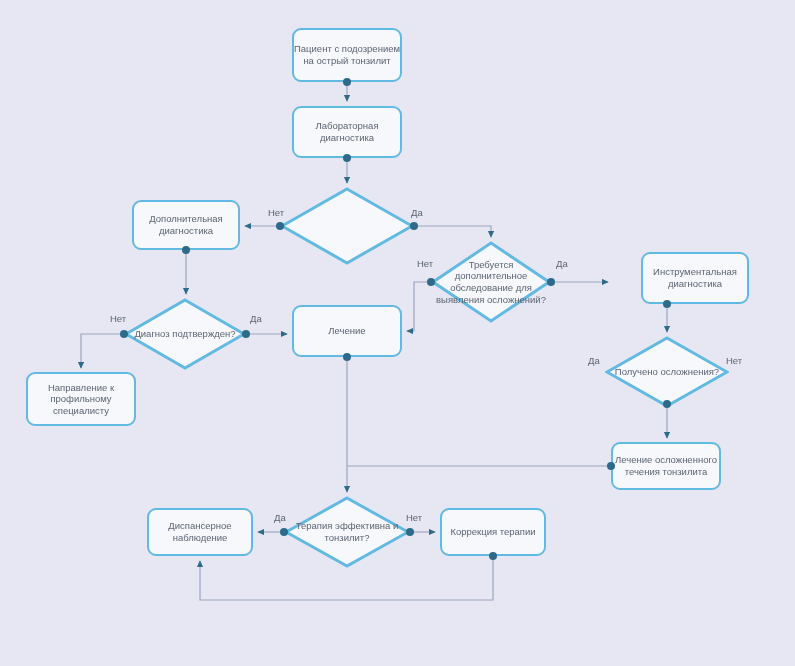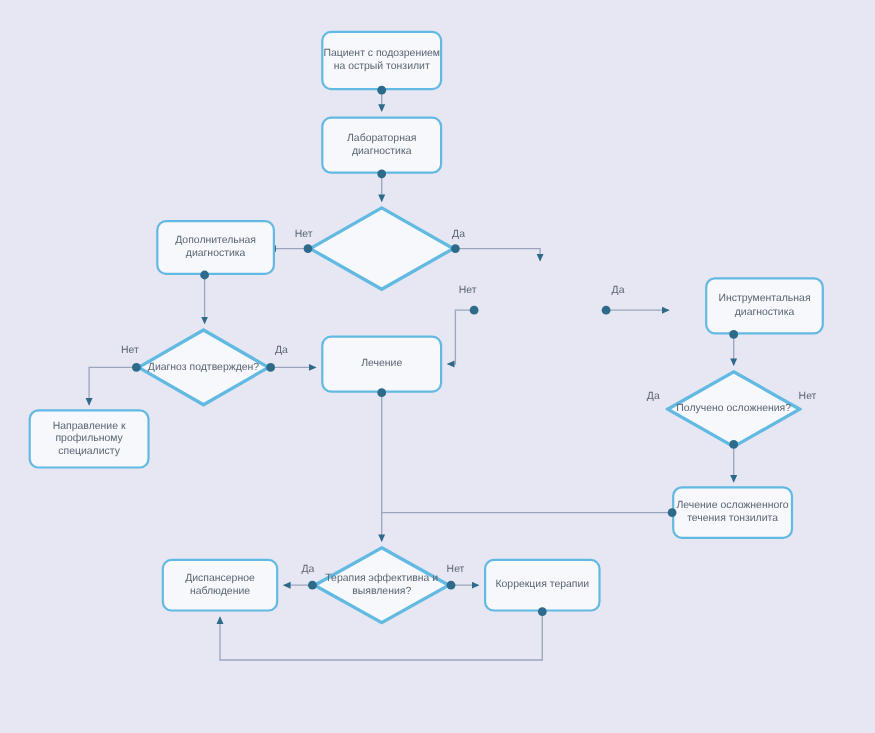--- a/index.html
+++ b/index.html
@@ -115,21 +115,21 @@
   <div class="port" style="left:327px;top:154px;"></div>
 
   <div class="node dec" style="left:264px;top:187px;width:134px;height:78px;">
     <svg class="dshape" viewBox="0 0 134 78" preserveAspectRatio="none">
       <polygon points="67,2 132,39 67,76 2,39" fill="#f7f8fc" stroke="#62b9e2" stroke-width="3"></polygon>
     </svg>
   </div>
   <div class="port" style="left:260px;top:222px;"></div>
   <div class="port" style="left:394px;top:222px;"></div>
 
-  <div class="node proc" style="left:116px;top:200px;width:108px;height:50px;margin-left:10px;">
+  <div class="node proc" style="left:116px;top:200px;width:108px;height:50px;">
     <span>Дополнительная диагностика</span>
   </div>
   <div class="port" style="left:166px;top:246px;"></div>
 
   <div class="node dec" style="left:108px;top:298px;width:122px;height:72px;">
     <svg class="dshape" viewBox="0 0 122 72" preserveAspectRatio="none">
       <polygon points="61,2 120,36 61,70 2,36" fill="#f7f8fc" stroke="#62b9e2" stroke-width="3"></polygon>
     </svg>
     <span class="dlabel">Диагноз подтвержден?</span>
   </div>
@@ -138,20 +138,26 @@
 
   <div class="node proc" style="left:276px;top:305px;width:110px;height:52px;">
     <span>Лечение</span>
   </div>
 
   <div class="node proc" style="left:10px;top:372px;width:110px;height:54px;">
     <span>Направление к профильному специалисту</span>
   </div>
   <div class="port" style="left:327px;top:353px;"></div>
 
+  <div class="node dec" style="left:415px;top:241px;width:120px;height:82px;">
+    <svg class="dshape" viewBox="0 0 120 82" preserveAspectRatio="none">
+      <polygon points="60,2 118,41 60,80 2,41" fill="#f7f8fc" stroke="#62b9e2" stroke-width="3"></polygon>
+    </svg>
+    <span class="dlabel">Требуется дополнительное обследование для выявления осложнений?</span>
+  </div>
   <div class="port" style="left:411px;top:278px;"></div>
   <div class="port" style="left:531px;top:278px;"></div>
 
   <div class="node proc" style="left:597px;top:252px;width:108px;height:52px;margin-left:28px;">
     <span>Инструментальная диагностика</span>
   </div>
   <div class="port" style="left:647px;top:300px;"></div>
 
   <div class="node dec" style="left:589px;top:336px;width:124px;height:72px;">
     <svg class="dshape" viewBox="0 0 124 72" preserveAspectRatio="none">
@@ -163,21 +169,21 @@
 
   <div class="node proc" style="left:595px;top:442px;width:110px;height:48px;">
     <span>Лечение осложненного течения тонзилита</span>
   </div>
   <div class="port" style="left:591px;top:462px;"></div>
 
   <div class="node dec" style="left:268px;top:496px;width:126px;height:72px;">
     <svg class="dshape" viewBox="0 0 126 72" preserveAspectRatio="none">
       <polygon points="63,2 124,36 63,70 2,36" fill="#f7f8fc" stroke="#62b9e2" stroke-width="3"></polygon>
     </svg>
-    <span class="dlabel">Терапия эффективна и выявления?</span>
+    <span class="dlabel">Терапия эффективна и тонзилит?</span>
   </div>
   <div class="port" style="left:264px;top:528px;"></div>
   <div class="port" style="left:390px;top:528px;"></div>
 
   <div class="node proc" style="left:131px;top:508px;width:106px;height:48px;">
     <span>Диспансерное наблюдение</span>
   </div>
 
   <div class="node proc" style="left:424px;top:508px;width:106px;height:48px;">
     <span>Коррекция терапии</span>

